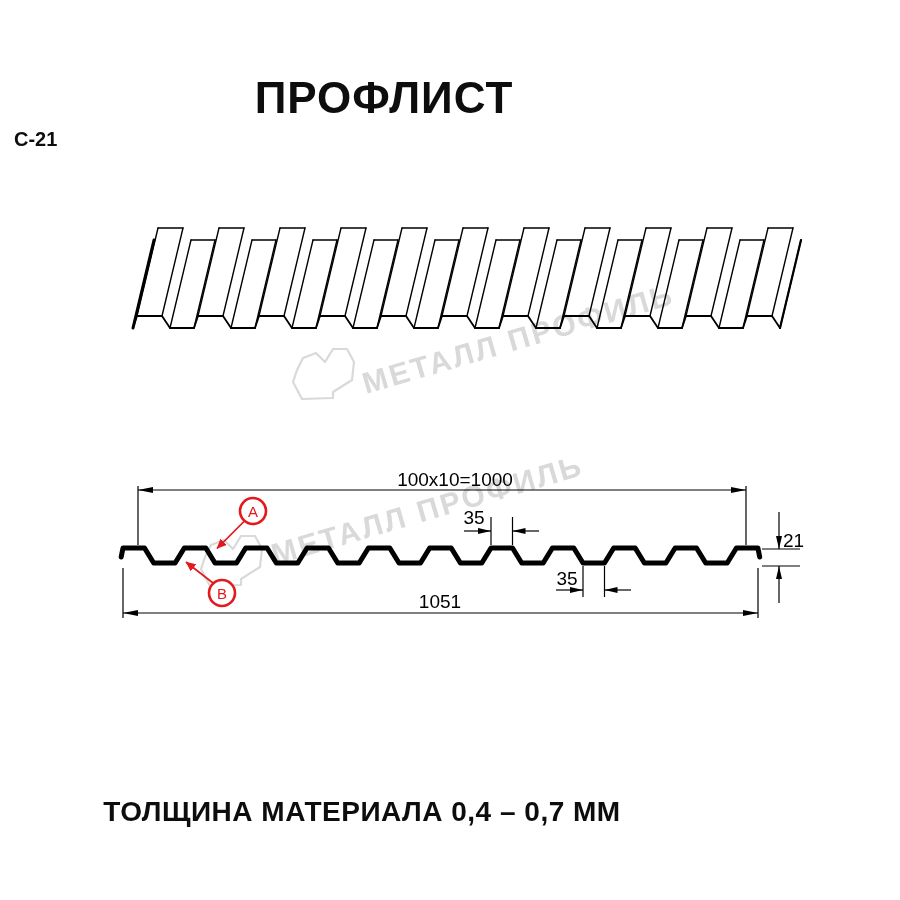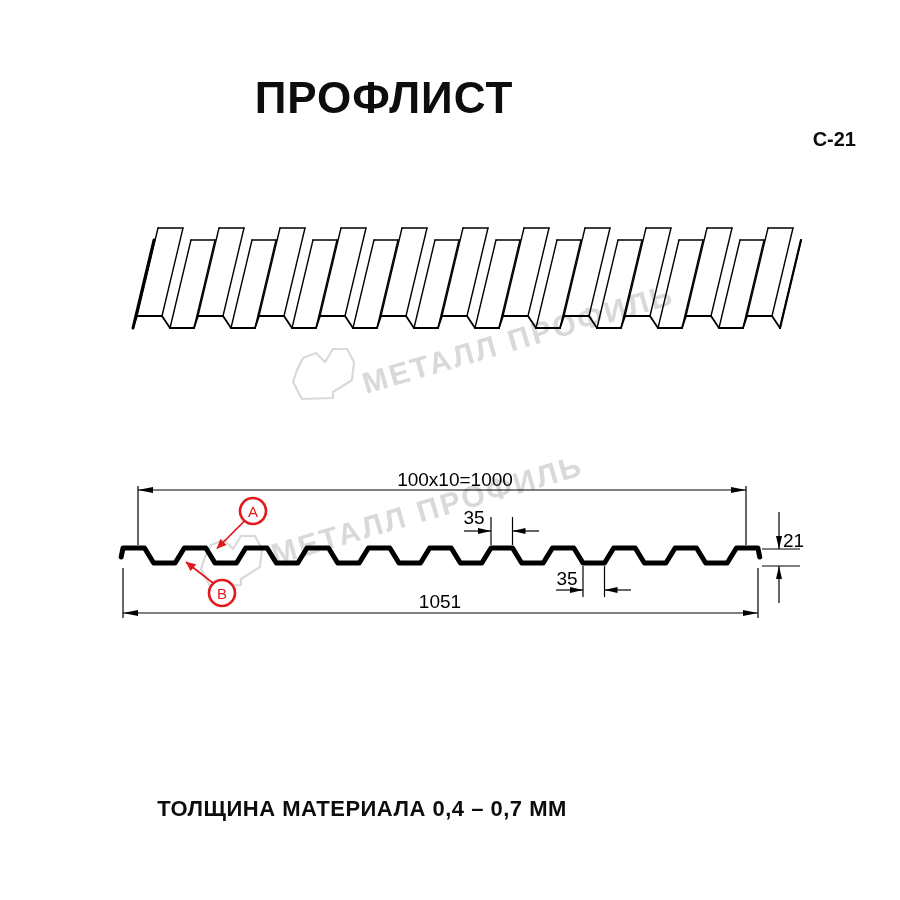--- a/index.html
+++ b/index.html
@@ -5,26 +5,26 @@
   html,body{margin:0;padding:0;background:#fff;}
   .canvas{
     position:relative;width:900px;height:900px;background:#fff;overflow:hidden;
     font-family:"Liberation Sans", sans-serif;
   }
   .title{
     position:absolute;left:0;top:78px;width:768px;text-align:center;
     font-size:44px;font-weight:bold;letter-spacing:1px;color:#0d0d0d;line-height:40px;
   }
   .subtitle{
-    position:absolute;left:0;top:128px;width:856px;text-align:right;
-    font-size:20px;font-weight:bold;color:#0d0d0d;
+    position:absolute;left:0;top:128px;width:856px;text-align:left;
+    font-size:20px;font-weight:bold;color:#0d0d0d;padding-left:14px;
   }
   .caption{
     position:absolute;left:0;top:796px;width:724px;text-align:center;
-    font-size:22px;font-weight:bold;letter-spacing:.5px;color:#0d0d0d;
+    font-size:28px;font-weight:bold;letter-spacing:.5px;color:#0d0d0d;
   }
   svg.layer{position:absolute;left:0;top:0;}
   .dimtext{font-family:"Liberation Sans",sans-serif;font-size:19px;fill:#000;}
   .marktext{font-family:"Liberation Sans",sans-serif;font-size:15px;fill:#E2191D;}
   .wmtext{font-family:"Liberation Sans",sans-serif;font-size:30px;font-weight:bold;letter-spacing:2.5px;fill:#D9D9D9;}
 </style>
 </head>
 <body>
 
 <div class="canvas">

